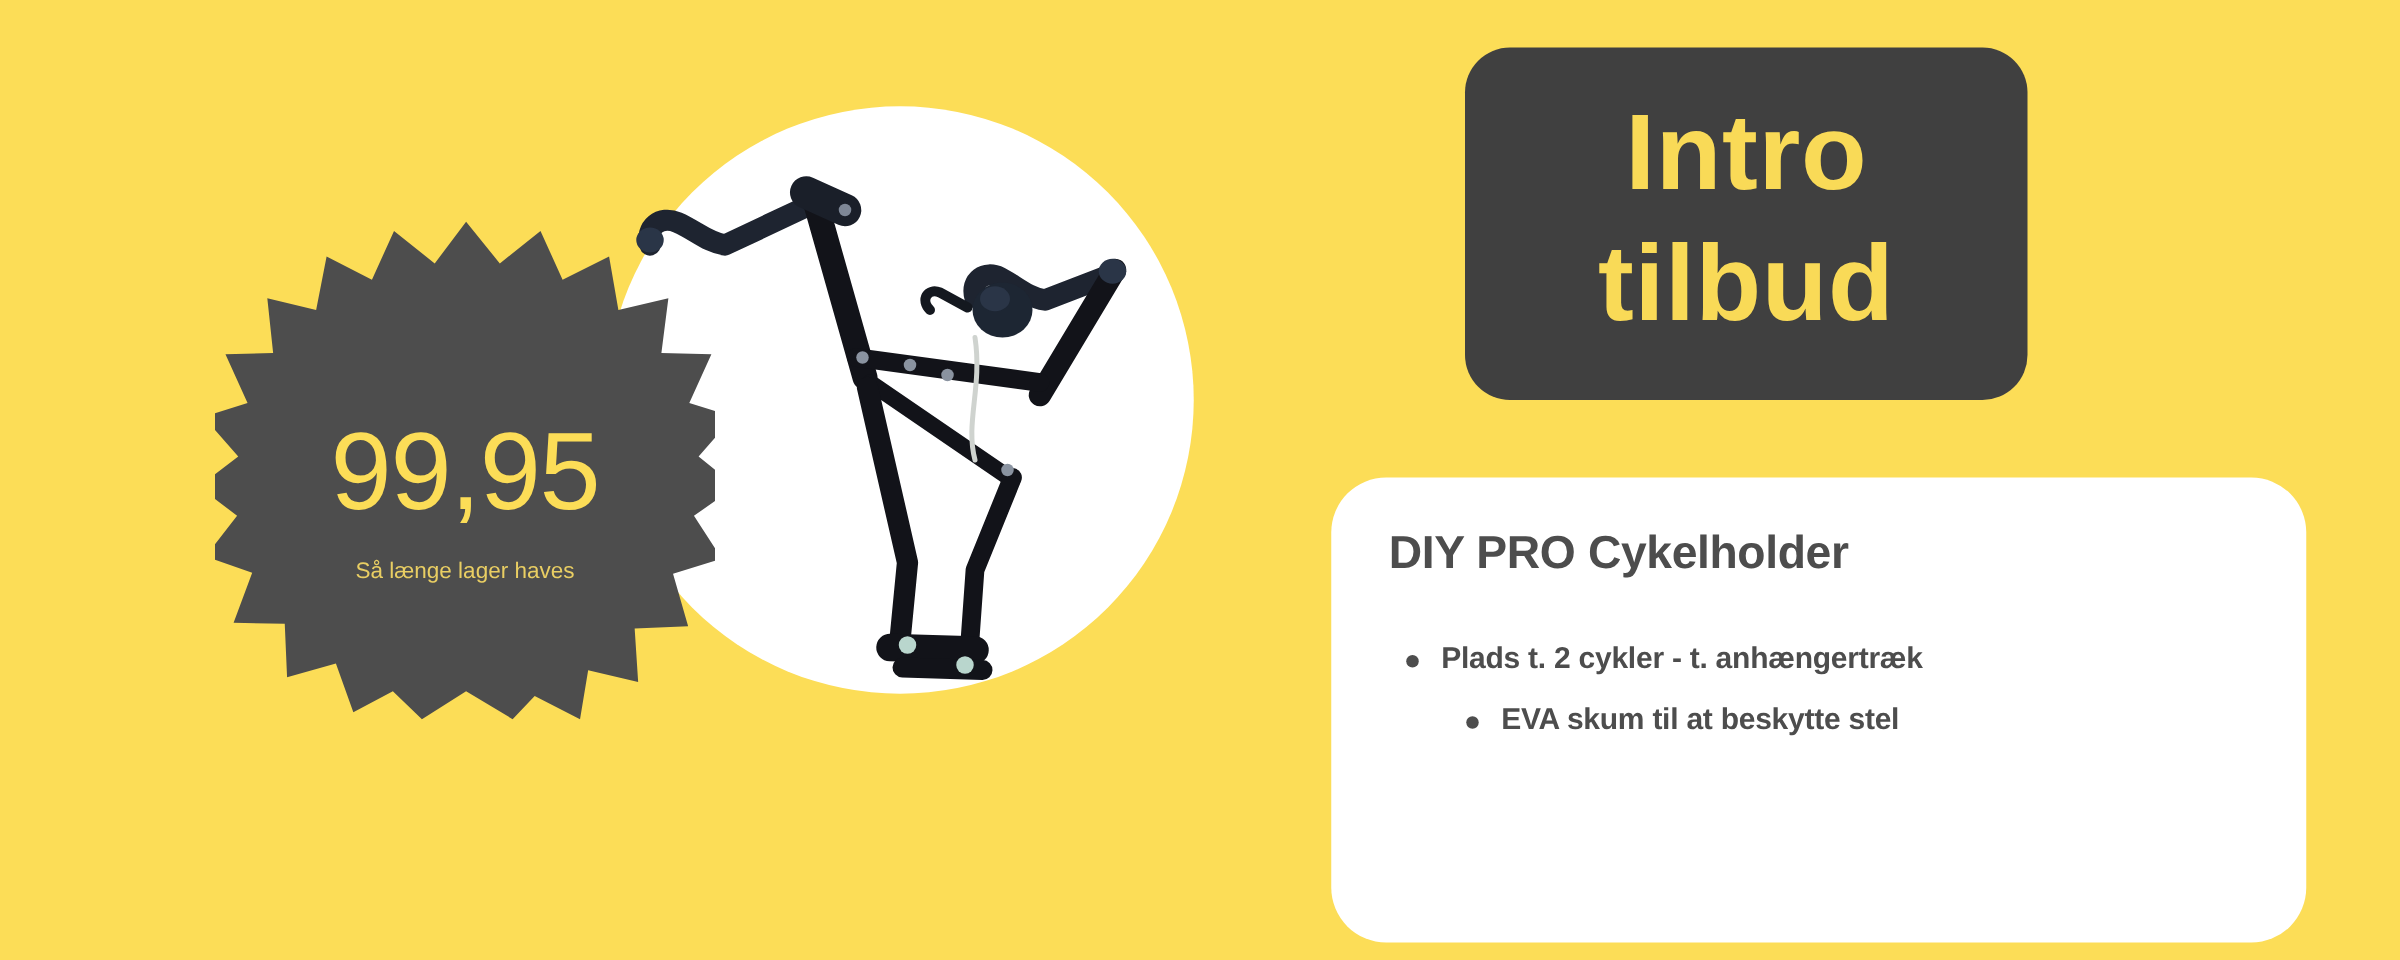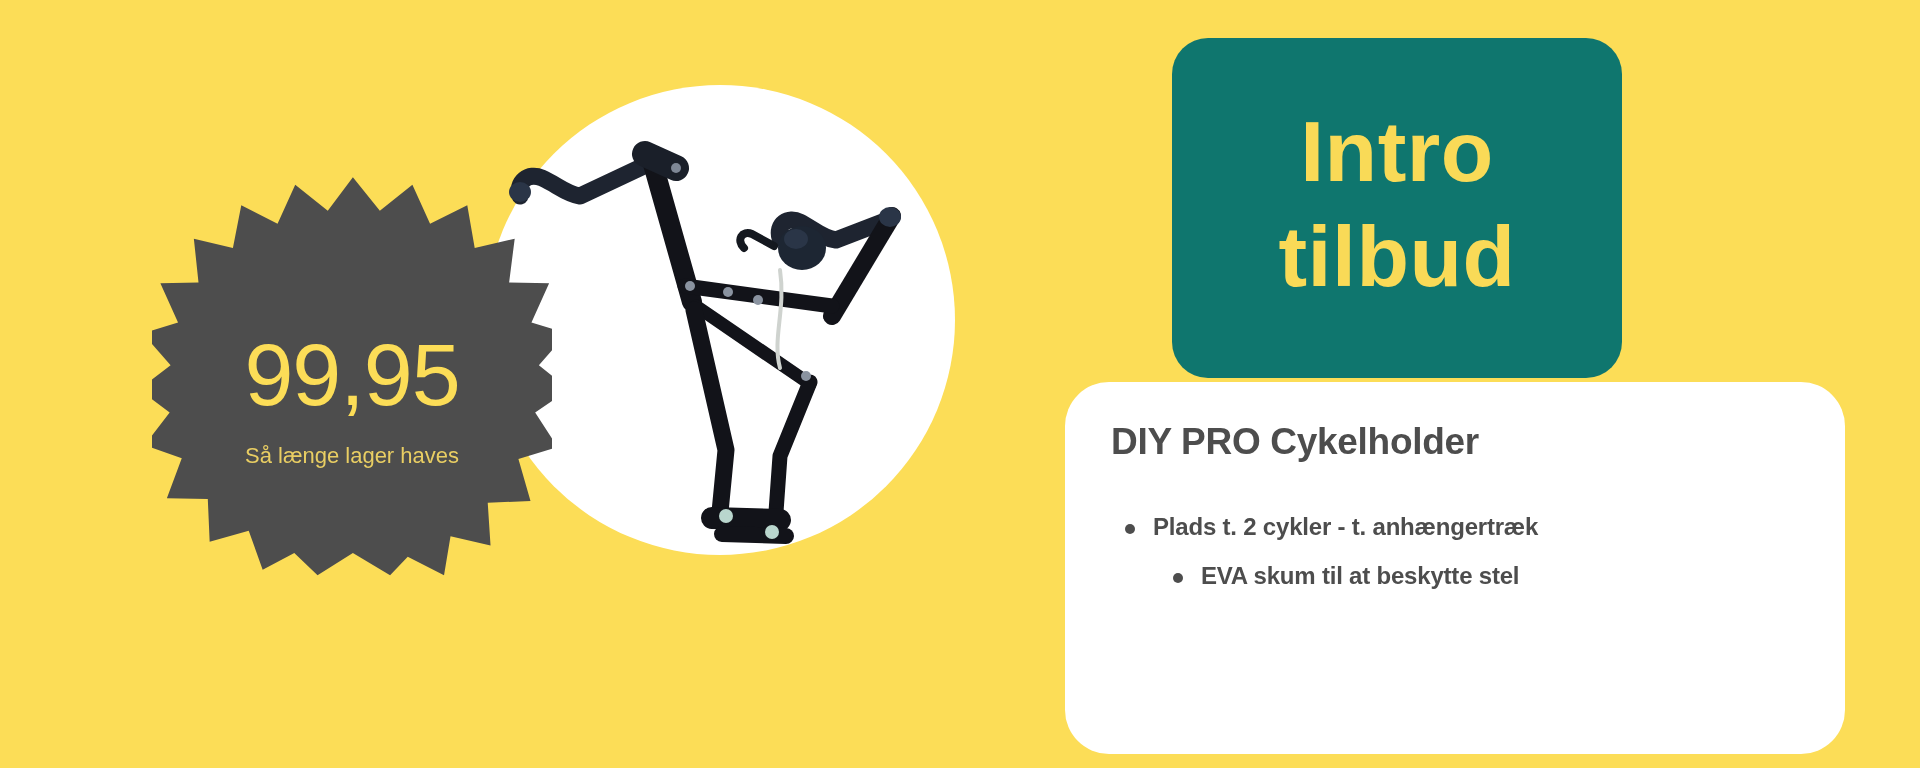--- a/index.html
+++ b/index.html
@@ -38,21 +38,21 @@
     left: 480px;
     top: 120px;
     width: 470px;
     height: 430px;
   }
   .product-photo svg { display: block; width: 100%; height: 100%; }
 
   
   .price-badge {
     position: absolute;
-    left: 152px;
+    left: 172px;
     top: 168px;
     width: 400px;
     height: 428px;
   }
   .price-badge .burst {
     position: absolute;
     inset: 0;
     width: 100%;
     height: 100%;
   }
@@ -75,35 +75,35 @@
     font-family: "Liberation Sans", sans-serif;
     font-size: 88px;
     font-weight: 400;
     color: #FCDD57;
     letter-spacing: -1px;
     line-height: 1;
     margin: 0;
   }
   .price-sub {
     font-family: "Liberation Sans", sans-serif;
-    font-size: 22px;
+    font-size: 18px;
     font-weight: 400;
     color: #E9CE63;
     margin-top: 26px;
     line-height: 1;
   }
 
   
   .intro-card {
     position: absolute;
     left: 1172px;
     top: 38px;
     width: 450px;
-    height: 340px;
-    background: #0f766e;
+    height: 282px;
+    background: #404040;
     border-radius: 36px;
     display: flex;
     flex-direction: column;
     align-items: center;
     justify-content: center;
     box-sizing: border-box;
     padding: 10px 24px 18px 24px;
   }
   .intro-line {
     font-family: "Liberation Sans", sans-serif;

